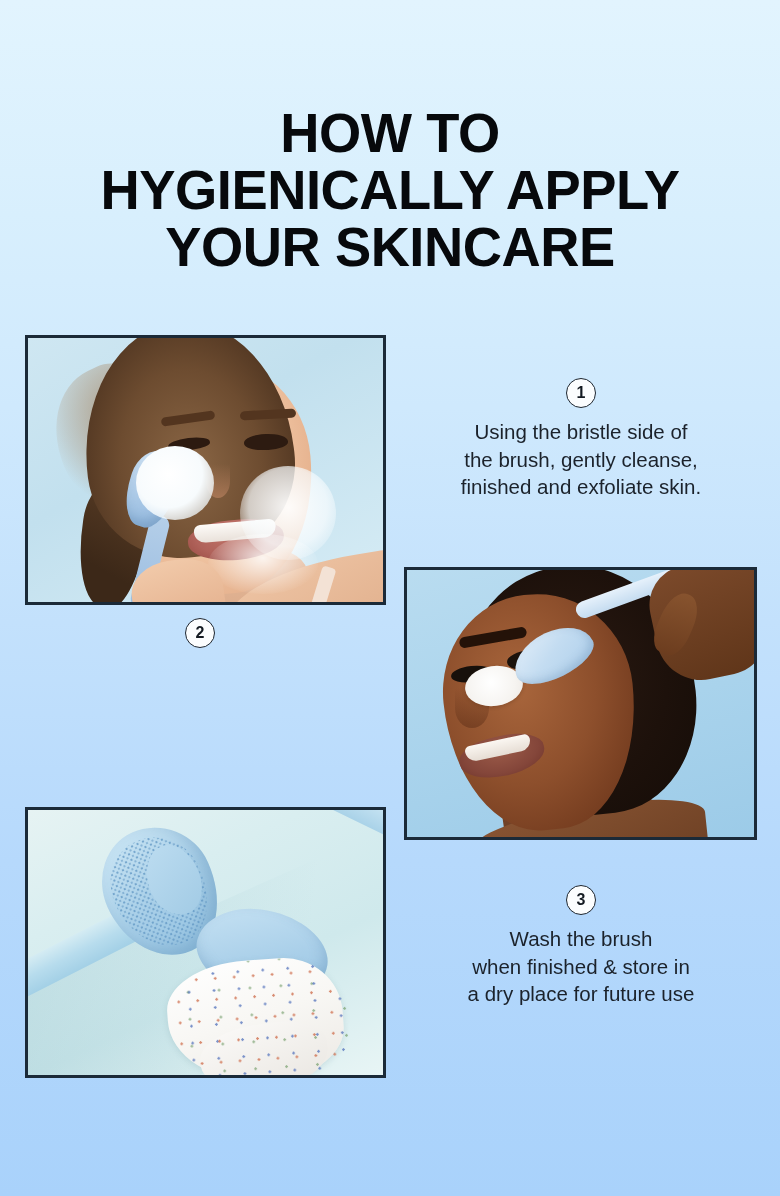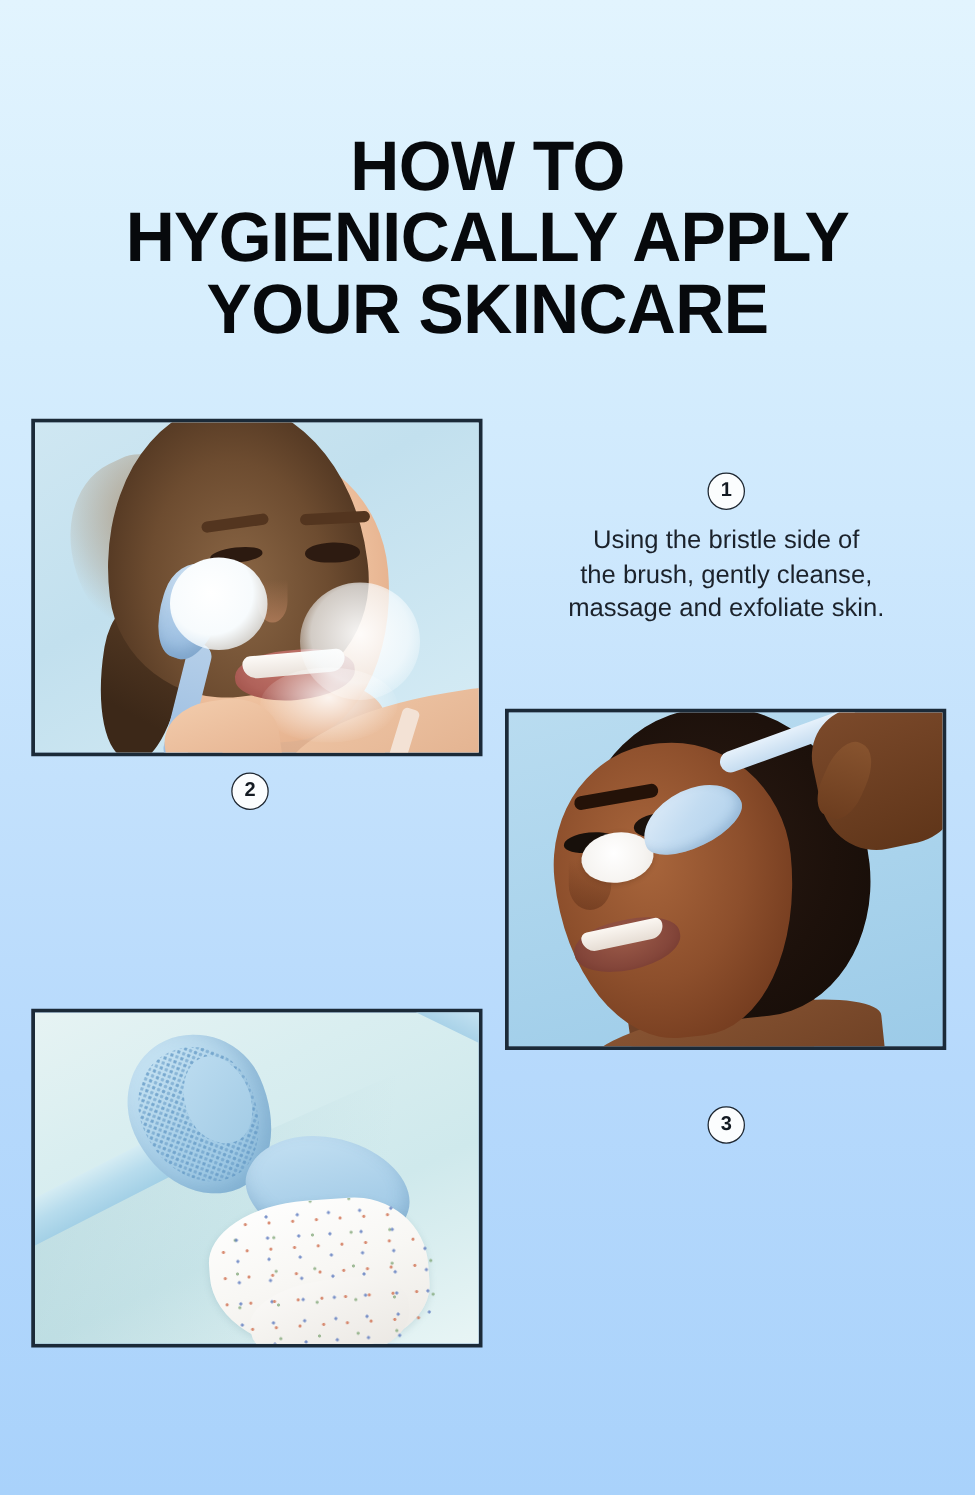--- a/index.html
+++ b/index.html
@@ -361,21 +361,21 @@
     <div class="p1-brush-head"></div>
     <div class="p1-foam-a"></div>
     <div class="p1-hand"></div>
   </div>
 </div>
 
 <div class="step" id="step-1">
   <div class="badge">1</div>
   <div class="step-text">Using the bristle side of
 the brush, gently cleanse,
-massage and exfoliate skin.</div>
+finished and exfoliate skin.</div>
 </div>
 
 <div class="step" id="step-2">
   <div class="badge">2</div>
 </div>
 
 <div class="panel" id="panel-2">
   <div class="ph p2-bg">
     <div class="p2-neck"></div>
     <div class="p2-shoulder"></div>
@@ -406,13 +406,16 @@
     <div class="p3-b2-handle"></div>
     <div class="p3-b2-head"></div>
     <div class="p3-cream"></div>
     <div class="p3-cream2"></div>
     <div class="p3-speckles"></div>
   </div>
 </div>
 
 <div class="step" id="step-3">
   <div class="badge">3</div>
+  <div class="step-text">Wash the brush
+when finished &amp; store in
+a dry place for future use</div>
 </div>
 
 </body></html>

